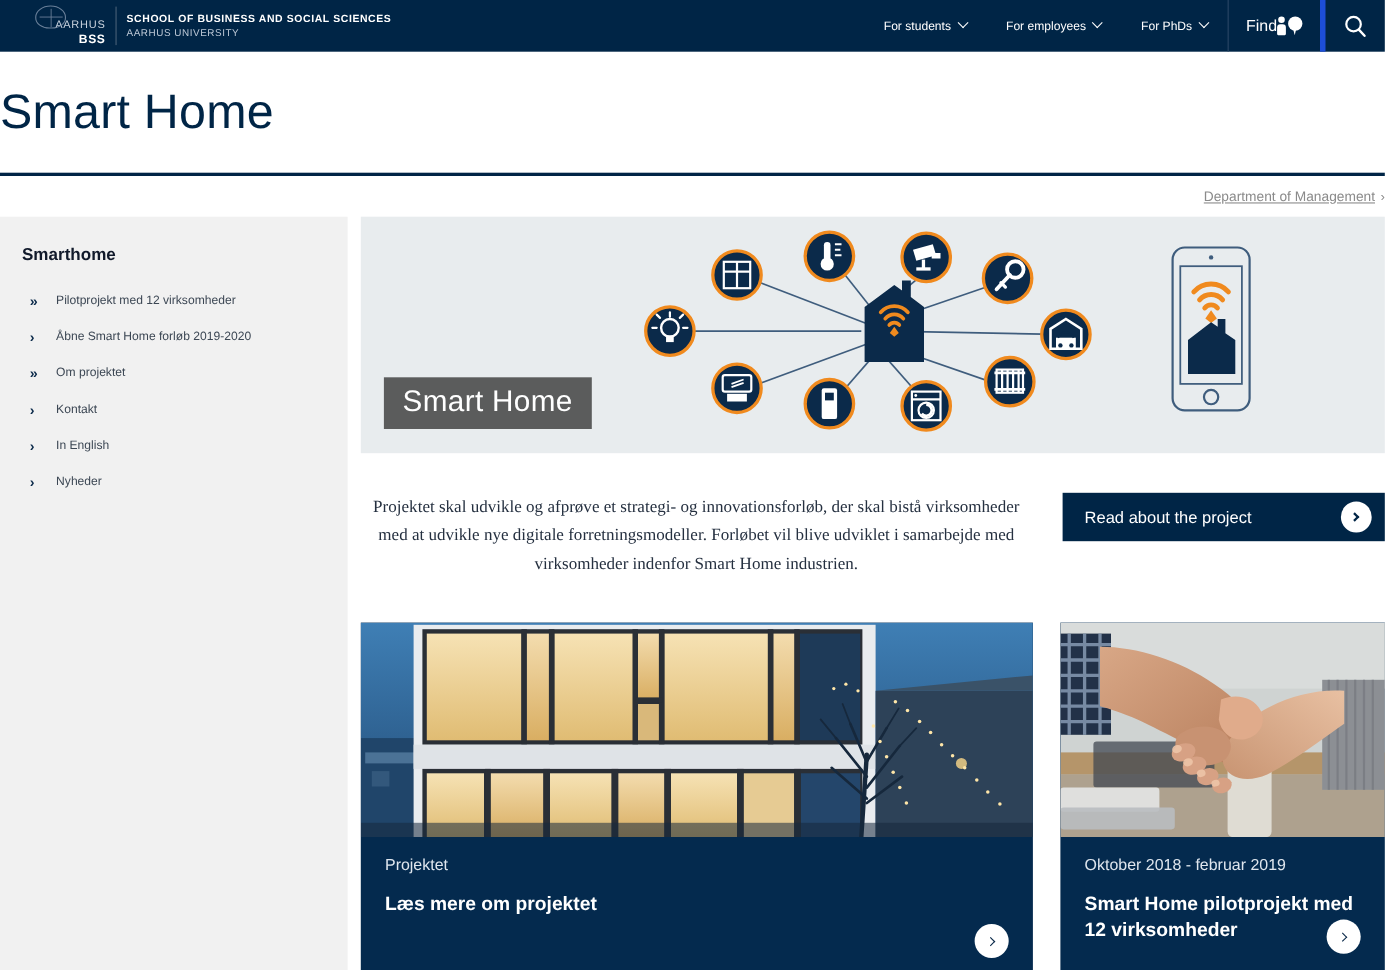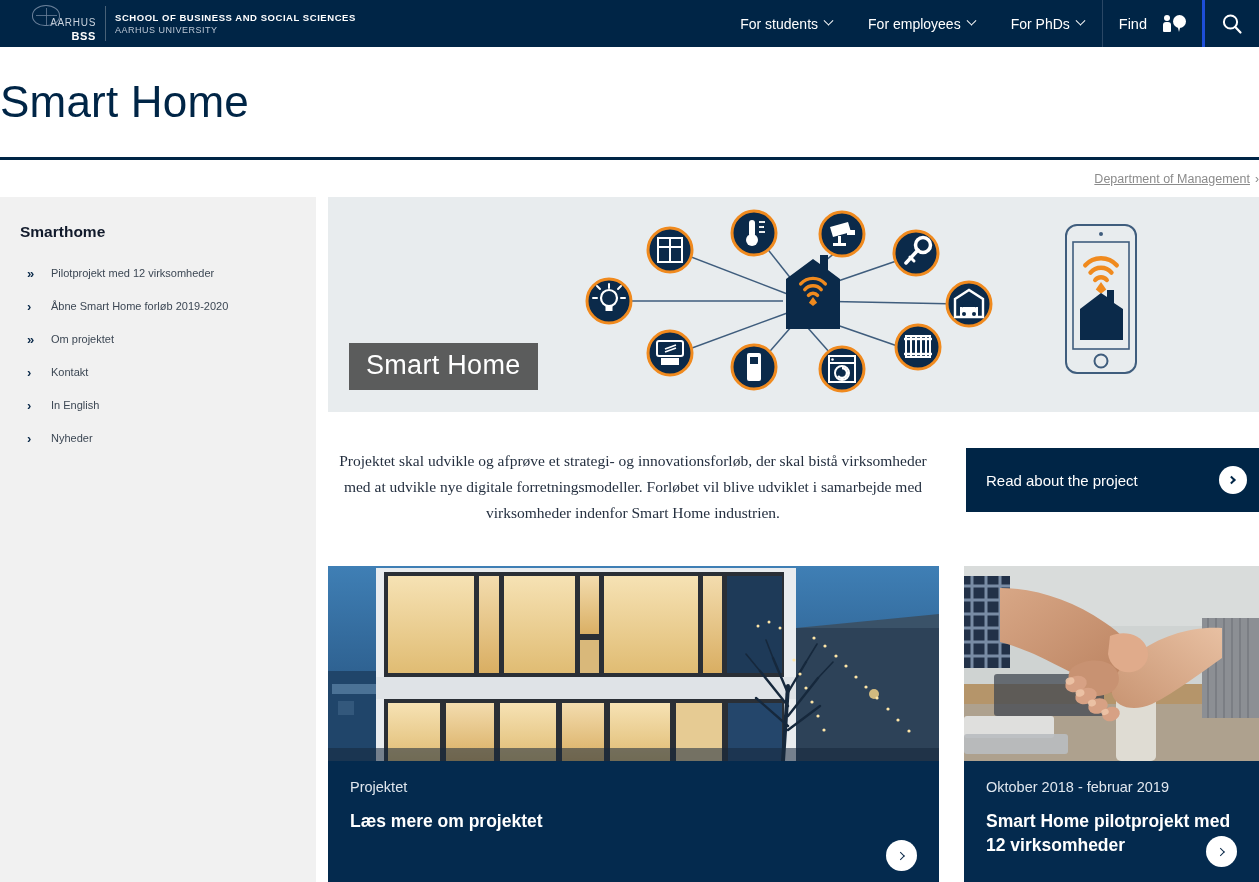--- a/index.html
+++ b/index.html
@@ -73,35 +73,35 @@
     letter-spacing: .5px; line-height: 12px;
   }
 
   .topnav {
     margin-left: auto;
     display: flex; align-items: center;
     height: 47px;
   }
   .topnav-item {
     display: flex; align-items: center; gap: 7px;
-    color: #ffffff; font-size: 14px;
+    color: #ffffff; font-size: 11px;
     padding: 0 18px; height: 47px;
     cursor: pointer; white-space: nowrap;
   }
   .chev-down {
     display: inline-block;
     width: 7px; height: 7px;
     border-right: 1.6px solid #ffffff;
     border-bottom: 1.6px solid #ffffff;
     transform: rotate(45deg) translate(-2px,-2px);
   }
   .find-block {
-    display: flex; align-items: center; gap: 16px;
+    display: flex; align-items: center; gap: 0;
     border-left: 1px solid #2a4765;
-    border-right: 3px solid #1d4ed8;
+    border-right: 5px solid #1d4ed8;
     height: 47px; padding: 0 16px;
     color: #fff; font-size: 14.5px; cursor: pointer;
   }
   .find-icons { display: flex; align-items: flex-end; gap: 2px; }
   .icon-person { position: relative; width: 8px; height: 17px; }
   .icon-person .head {
     position: absolute; top: 0; left: 1px;
     width: 6px; height: 6px; border-radius: 50%; background: #fff;
   }
   .icon-person .body {
@@ -209,21 +209,21 @@
   }
   .intro-text {
     width: 610px;
     font-family: "Liberation Serif", serif;
     font-size: 15.5px;
     line-height: 26px;
     color: #253040;
   }
   .cta-button {
     margin-left: 28px;
-    width: 293px; height: 64px;
+    width: 293px; height: 44px;
     background: #002546;
     display: flex; align-items: center;
     justify-content: space-between;
     padding: 0 12px 0 20px;
     cursor: pointer;
   }
   .cta-label { color: #ffffff; font-size: 15px; }
   .circle-arrow {
     width: 28px; height: 28px; border-radius: 50%;
     background: #ffffff;

